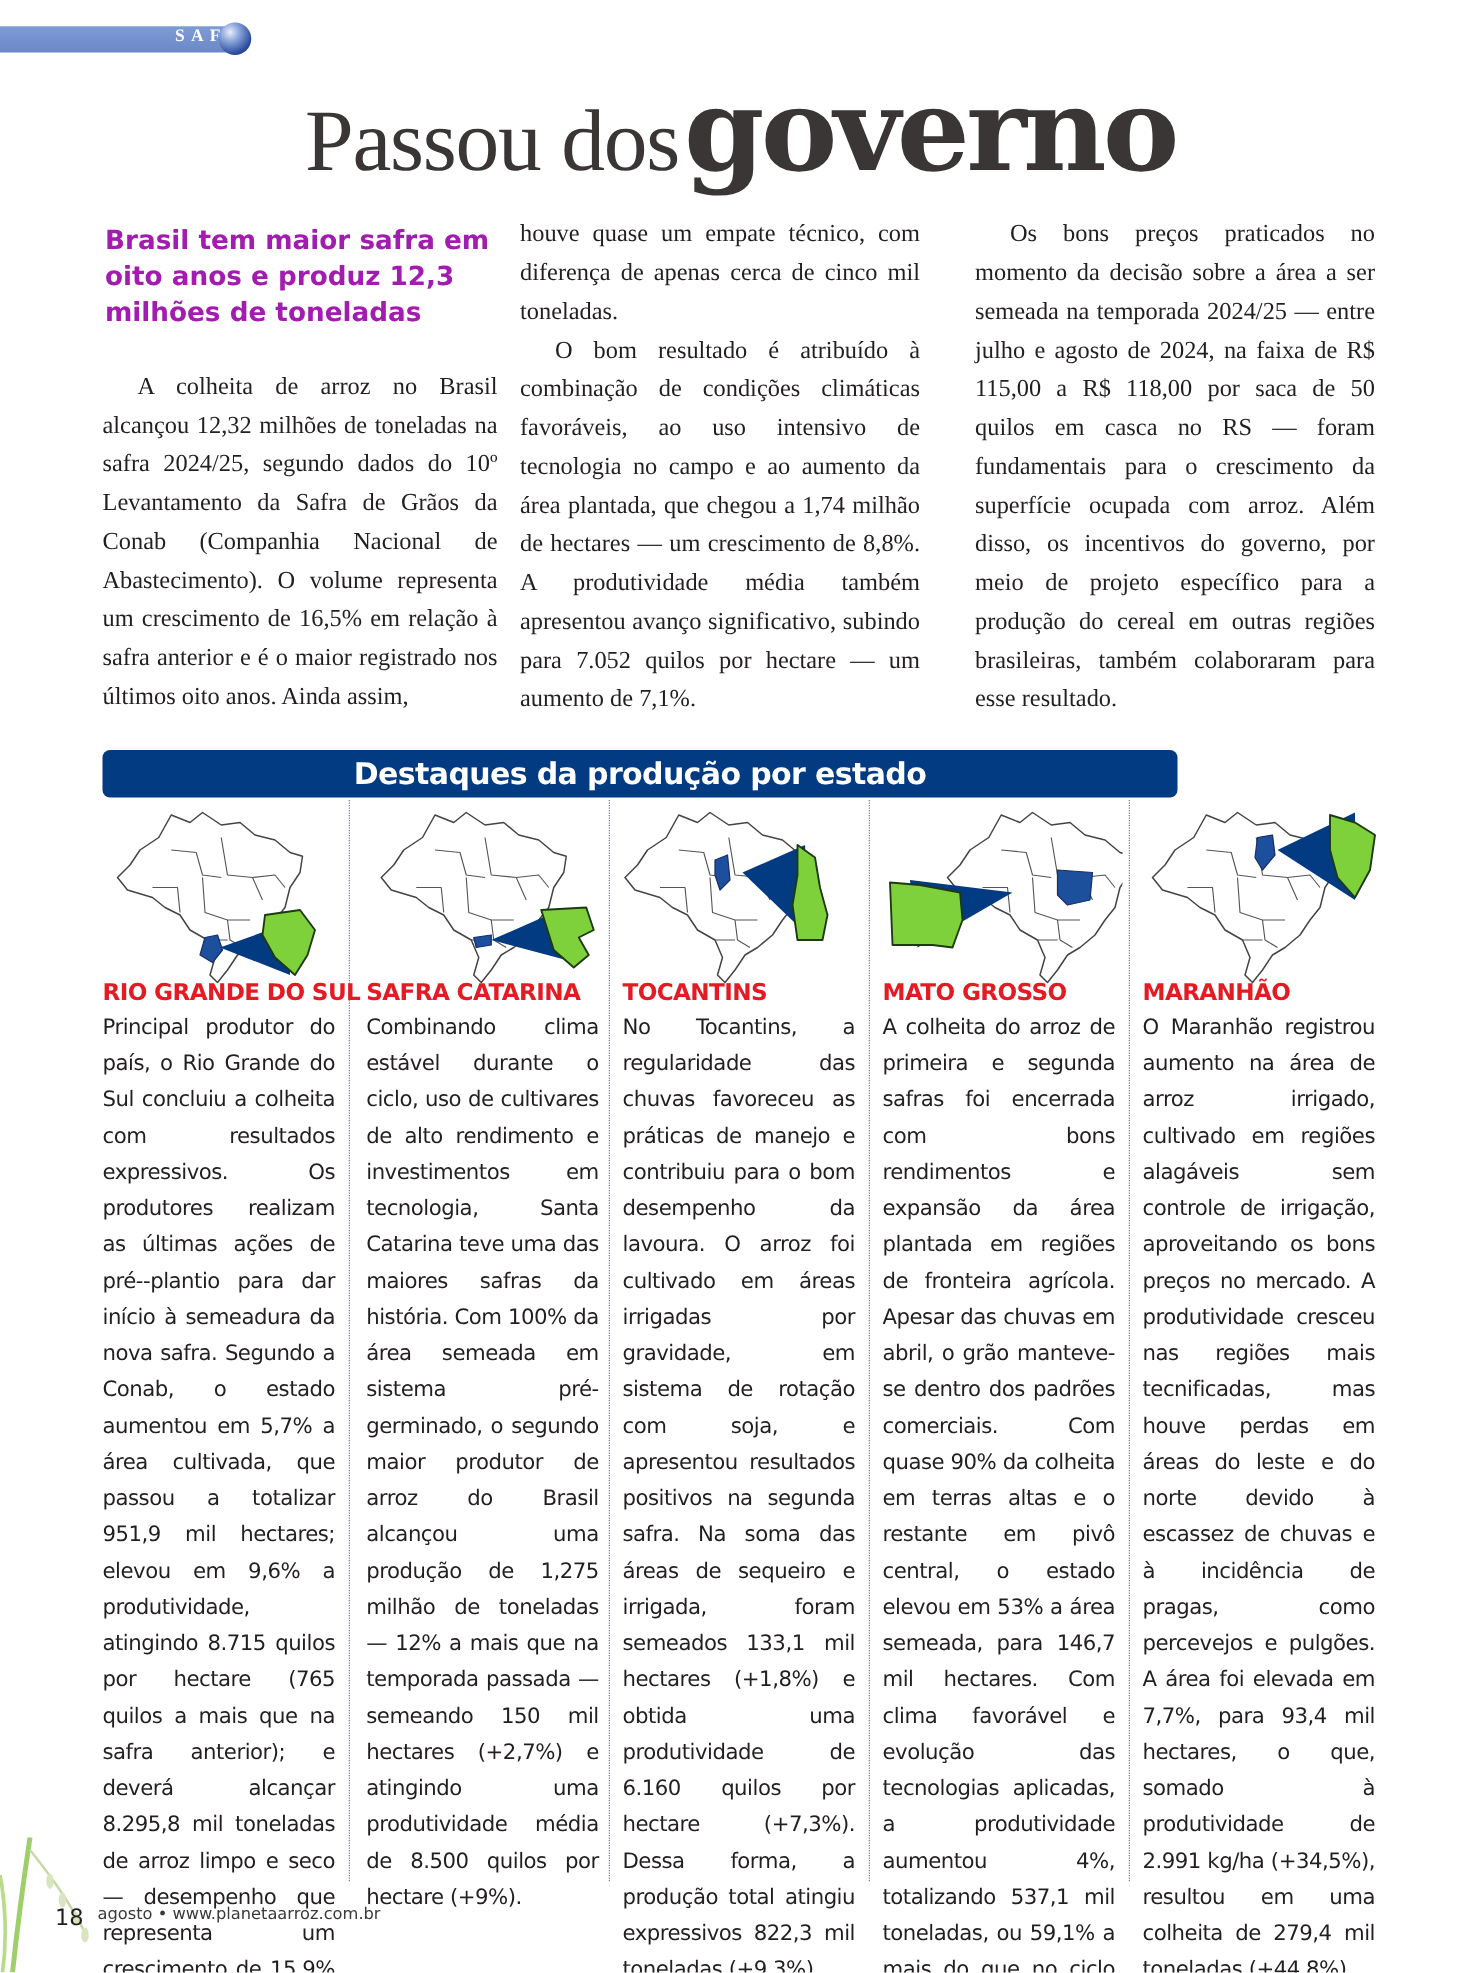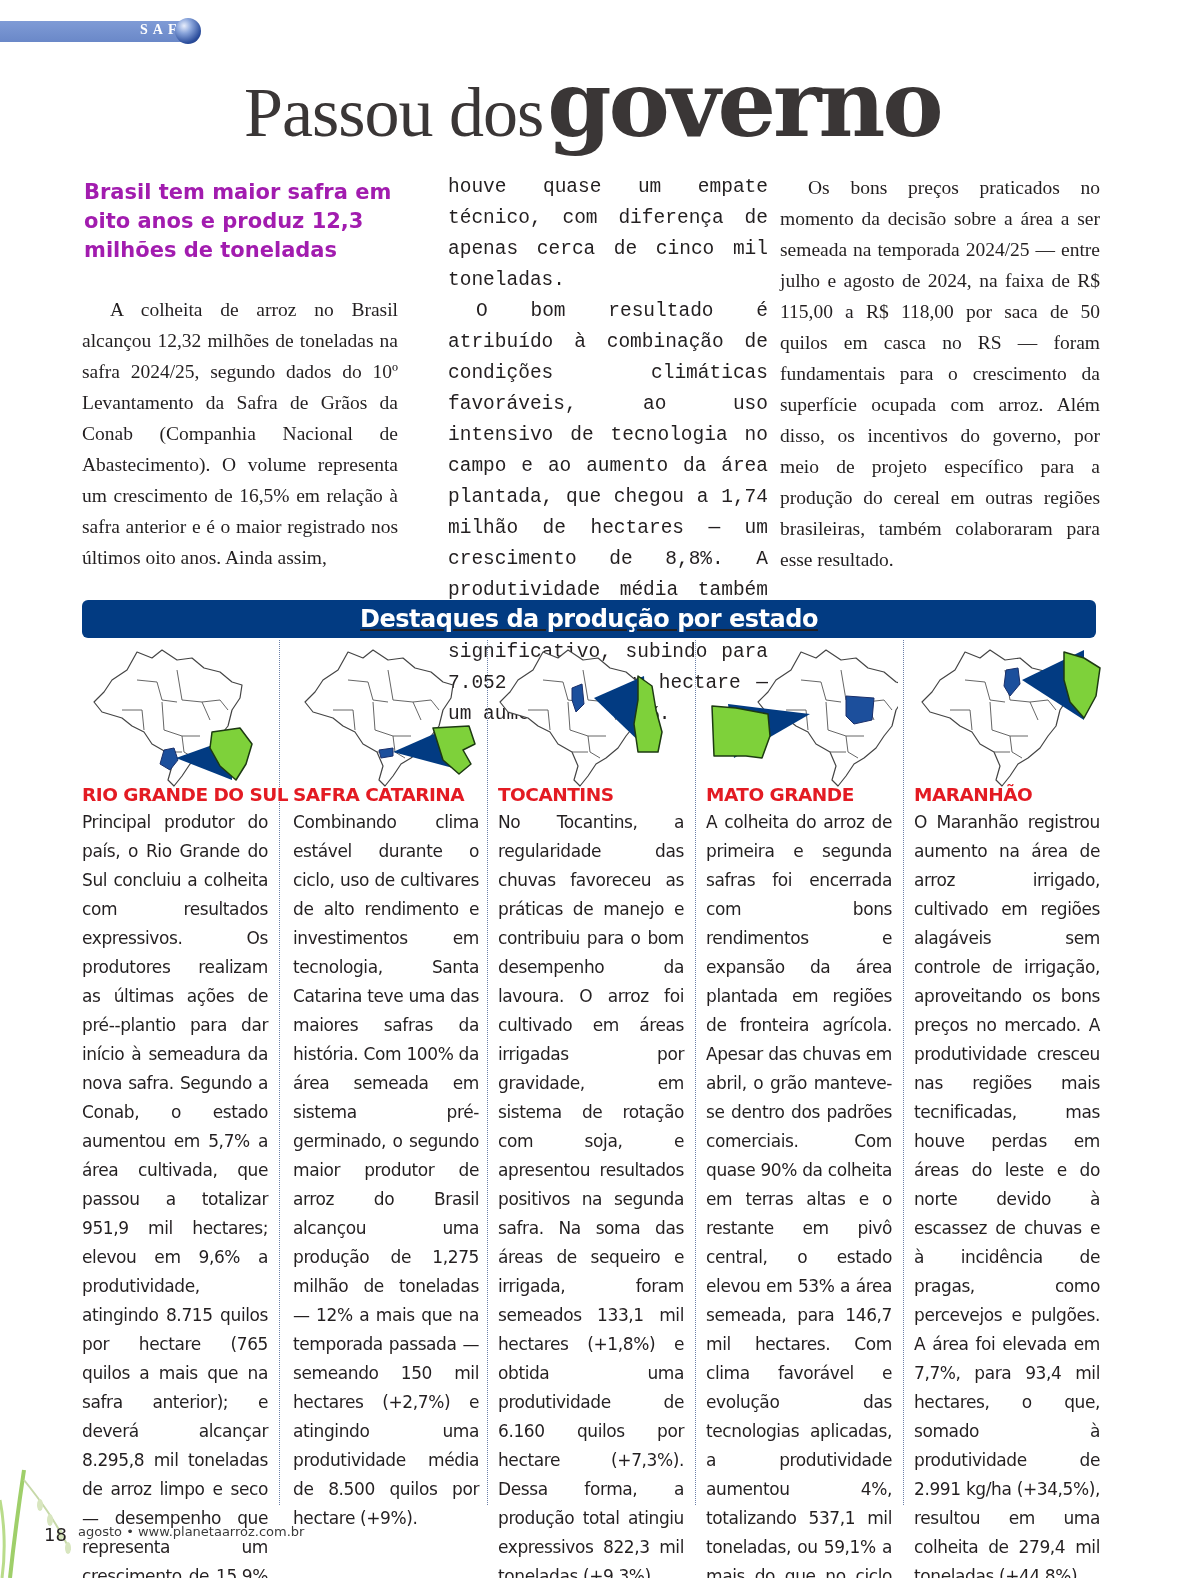--- a/index.html
+++ b/index.html
@@ -12,24 +12,24 @@
   .title { position:absolute; left:244px; top:50px; white-space:nowrap; color:#3a3636; }
   .title .light { font-family:"Liberation Serif", serif; font-size:70px; font-weight:normal; letter-spacing:-1px; }
   .title .heavy { font-family:"DejaVu Serif", serif; font-size:92px; font-weight:bold; letter-spacing:-3px; }
 
   .subhead { position:absolute; left:84px; top:178px; width:320px; font-family:"DejaVu Sans", sans-serif; font-weight:bold; font-size:21px; line-height:29px; color:#a21caf; }
 
   .col { position:absolute; font-family:"Liberation Serif", serif; font-size:19.5px; line-height:31px; text-align:justify; color:#231f20; }
   .col p { margin:0; text-indent:28px; }
   .col p.noindent { text-indent:0; }
   .col1 { left:82px; top:294px; width:316px; }
-  .col2 { left:448px; top:172px; width:320px;font-family:Liberation Mono, monospace; }
+  .col2 { left:416px; top:172px; width:320px; }
   .col3 { left:780px; top:172px; width:320px; }
 
-  .highlights-bar { position:absolute; left:82px; top:600px; width:1014px; height:38px; background:#023b82; border-radius:6px; display:flex; align-items:center; justify-content:center;text-decoration:underline; }
+  .highlights-bar { position:absolute; left:82px; top:600px; width:860px; height:38px; background:#023b82; border-radius:6px; display:flex; align-items:center; justify-content:center; }
   .highlights-title { font-family:"DejaVu Sans", sans-serif; font-weight:bold; font-size:24px; color:#ffffff; letter-spacing:-0.5px; }
 
   .divider { position:absolute; top:640px; width:0; height:865px; border-left:1px dotted #6b7fa8; }
 
   .state { position:absolute; top:640px; width:192px; }
   .state .map { position:absolute; left:0; top:0; width:192px; height:150px; }
   .state .name { position:absolute; left:0; top:144px; font-family:"DejaVu Sans", sans-serif; font-weight:bold; font-size:18.5px; color:#e31b23; white-space:nowrap; letter-spacing:-0.5px; }
   .state .text { position:absolute; left:0; top:168px; width:186px; font-family:"DejaVu Sans", sans-serif; font-size:17px; line-height:29px; text-align:justify; color:#231f20; letter-spacing:-0.4px; }
 
   .footer-page { position:absolute; left:44px; top:1524px; font-family:"DejaVu Sans", sans-serif; font-size:18px; color:#231f20; }
@@ -136,21 +136,21 @@
         <path d="M40 70 L60 70 L62 90" fill="none" stroke="#555" stroke-width="0.9" stroke-linejoin="round"></path>
         <path d="M80 62 L82 90 L100 96 L118 96" fill="none" stroke="#555" stroke-width="0.9" stroke-linejoin="round"></path>
         <path d="M120 62 L138 60 L146 70" fill="none" stroke="#555" stroke-width="0.9" stroke-linejoin="round"></path>
         <path d="M100 96 L102 112 L112 118" fill="none" stroke="#555" stroke-width="0.9" stroke-linejoin="round"></path>
         <path d="M84 112 L100 112" fill="none" stroke="#555" stroke-width="0.9" stroke-linejoin="round"></path>
         <path d="M100 56 L128 58 L126 80 L108 84 L100 76 Z" fill="#1c4f9c" stroke="#1a2f6a" stroke-width="1" stroke-linejoin="round"></path>
       </g>
       <path d="M22 64 L104 74 L28 118 Z" fill="#023b82" stroke="none" stroke-width="0" stroke-linejoin="round"></path>
       <path d="M6 66 L30 68 L62 74 L64 96 L56 118 L40 116 L8 116 Z" fill="#7ed13a" stroke="#1d3a12" stroke-width="1.5" stroke-linejoin="round"></path>
     </svg>
-  <div class="name">MATO GRANDE</div>
+  <div class="name">MATO GROSSO</div>
   <div class="text">A colheita do arroz de primeira e segunda safras foi encerrada com bons rendimentos e expansão da área plantada em regiões de fronteira agrícola. Apesar das chuvas em abril, o grão manteve-se dentro dos padrões comerciais. Com quase 90% da colheita em terras altas e o restante em pivô central, o estado elevou em 53% a área semeada, para 146,7 mil hectares. Com clima favorável e evolução das tecnologias aplicadas, a produtividade aumentou 4%, totalizando 537,1 mil toneladas, ou 59,1% a mais do que no ciclo 2023/24.</div>
 </div>
 <div class="state" style="left:914px">
   <svg class="map" viewBox="0 0 192 150">
       <g transform="translate(-4,0)">
         <path d="M30 40 L45 30 L55 12 L70 18 L80 10 L95 20 L110 18 L122 28 L138 32 L150 42 L160 45 L158 58 L150 70 L146 86 L138 96 L130 108 L118 118 L108 124 L100 136 L92 146 L86 140 L90 126 L84 112 L70 104 L62 92 L50 86 L40 78 L20 72 L12 62 L22 52 Z" fill="#ffffff" stroke="#444" stroke-width="1.2" stroke-linejoin="round"></path>
         <path d="M55 40 L75 42 L80 60 L95 62" fill="none" stroke="#555" stroke-width="0.9" stroke-linejoin="round"></path>
         <path d="M95 30 L100 60 L120 62 L128 80" fill="none" stroke="#555" stroke-width="0.9" stroke-linejoin="round"></path>
         <path d="M40 70 L60 70 L62 90" fill="none" stroke="#555" stroke-width="0.9" stroke-linejoin="round"></path>
         <path d="M80 62 L82 90 L100 96 L118 96" fill="none" stroke="#555" stroke-width="0.9" stroke-linejoin="round"></path>

